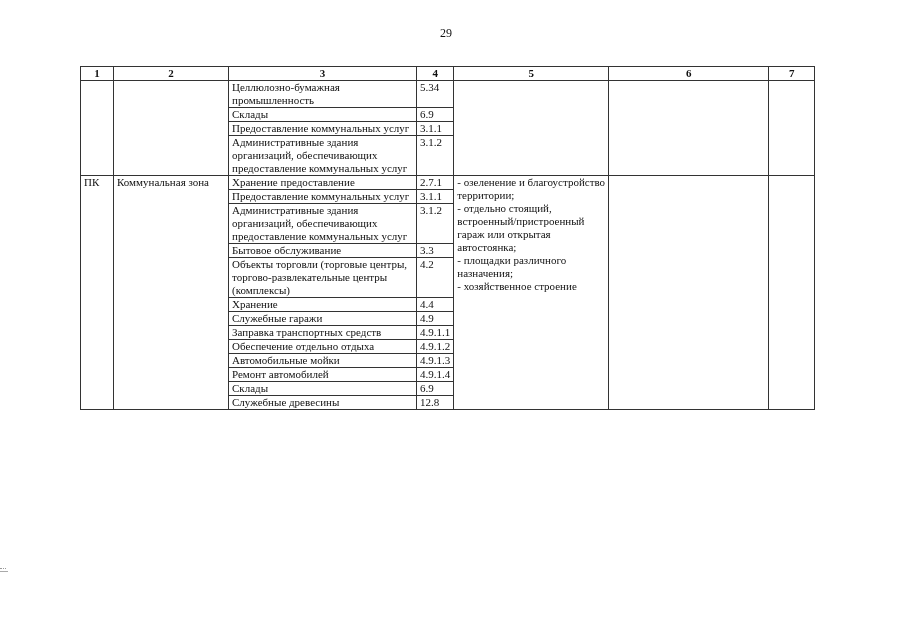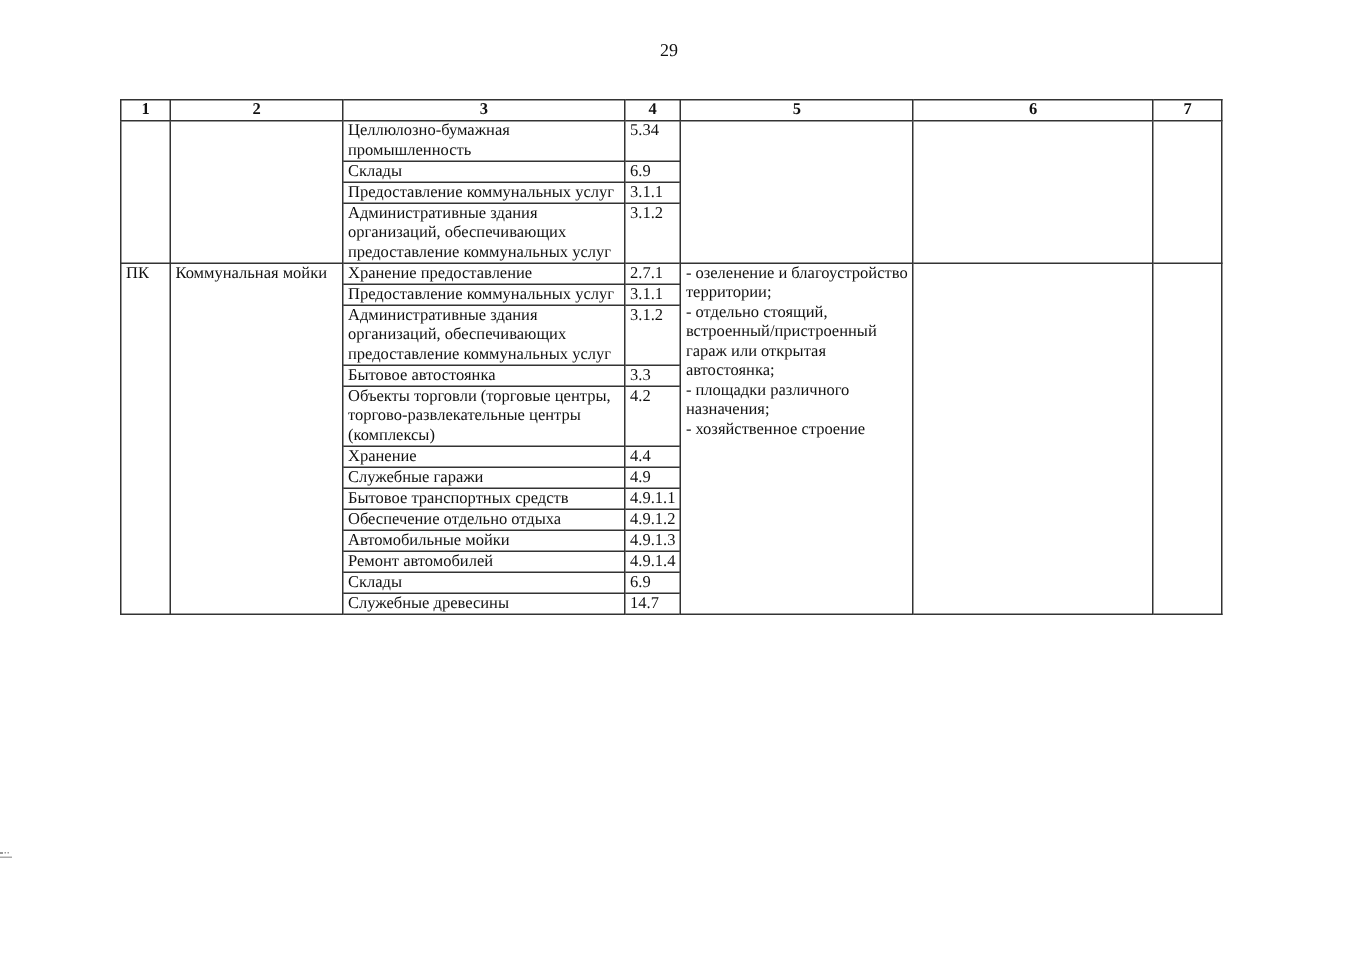--- a/index.html
+++ b/index.html
@@ -61,75 +61,75 @@
     <td>Предоставление коммунальных услуг</td>
     <td>3.1.1</td>
   </tr>
   <tr>
     <td>Административные здания организаций, обеспечивающих предоставление коммунальных услуг</td>
     <td>3.1.2</td>
   </tr>
 
   <tr>
     <td rowspan="13" class="zone-text">ПК</td>
-    <td rowspan="13" class="zone-text">Коммунальная мойки</td>
+    <td rowspan="13" class="zone-text">Коммунальная зона</td>
     <td>Хранение предоставление</td>
     <td>2.7.1</td>
     <td rowspan="13" class="list5">- озеленение и благоустройство территории;
 -  отдельно стоящий, встроенный/пристроенный гараж или открытая автостоянка;
 - площадки различного назначения;
 - хозяйственное строение</td>
     <td rowspan="13"></td>
     <td rowspan="13"></td>
   </tr>
   <tr>
     <td>Предоставление коммунальных услуг</td>
     <td>3.1.1</td>
   </tr>
   <tr>
     <td>Административные здания организаций, обеспечивающих предоставление коммунальных услуг</td>
     <td>3.1.2</td>
   </tr>
   <tr>
-    <td>Бытовое автостоянка</td>
+    <td>Бытовое обслуживание</td>
     <td>3.3</td>
   </tr>
   <tr>
     <td>Объекты торговли (торговые центры, торгово-развлекательные центры (комплексы)</td>
     <td>4.2</td>
   </tr>
   <tr>
     <td>Хранение</td>
     <td>4.4</td>
   </tr>
   <tr>
     <td>Служебные гаражи</td>
     <td>4.9</td>
   </tr>
   <tr>
-    <td>Бытовое транспортных средств</td>
+    <td>Заправка транспортных средств</td>
     <td>4.9.1.1</td>
   </tr>
   <tr>
     <td>Обеспечение  отдельно отдыха</td>
     <td>4.9.1.2</td>
   </tr>
   <tr>
     <td>Автомобильные мойки</td>
     <td>4.9.1.3</td>
   </tr>
   <tr>
     <td>Ремонт автомобилей</td>
     <td>4.9.1.4</td>
   </tr>
   <tr>
     <td>Склады</td>
     <td>6.9</td>
   </tr>
   <tr>
     <td>Служебные древесины</td>
-    <td>14.7</td>
+    <td>12.8</td>
   </tr>
 </tbody>
   </table>
 
 <div class="scan-dots"></div>
 <div class="scan-mark"></div>
 
 </body></html>

